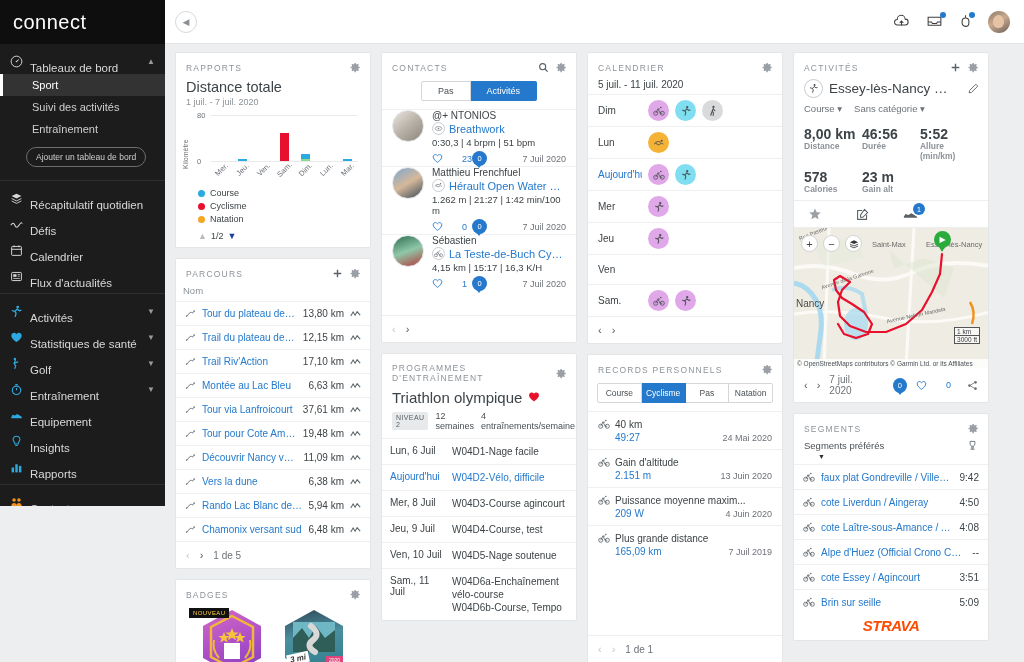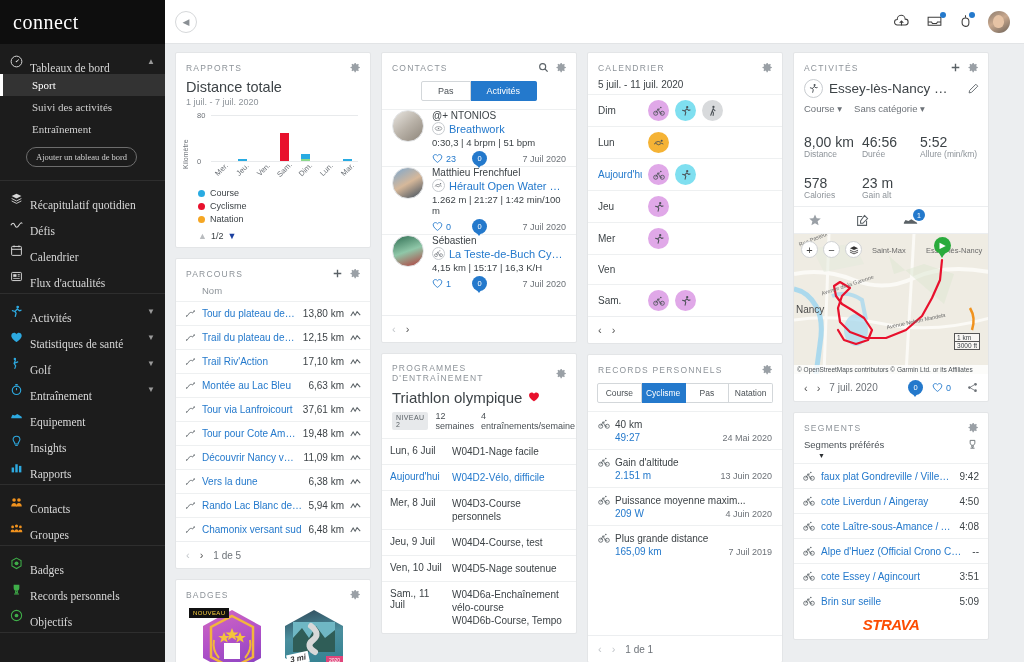--- a/index.html
+++ b/index.html
@@ -4,21 +4,21 @@
 <style>
   * { box-sizing: border-box; margin:0; padding:0; }
   html,body { width:1024px; height:662px; overflow:hidden; }
   body {
     font-family: "Liberation Sans", sans-serif;
     background:#eceef0; color:#2b2f33; font-size:11px;
   }
   .app { display:flex; width:1024px; height:662px; }
 
   
-  .sidebar { width:165px; height:662px; background:#1c1c1c; flex:none; overflow:hidden;font-family:Liberation Serif, serif; }
+  .sidebar { width:165px; height:506px; background:#1c1c1c; flex:none; overflow:hidden; }
   .logo-wrap { height:44px; background:#0e0e0e; display:flex; align-items:center; padding-left:13px; }
   .logo { color:#fff; font-size:20px; letter-spacing:.5px; font-weight:400; }
   .nav-sec { border-bottom:1px solid #2e2e2e; padding:4px 0; }
   .nav-item { display:flex; align-items:center; height:26px; padding:0 10px; color:#d8d8d8; font-size:11.5px; cursor:pointer; }
   .nav-item .ico { width:20px; display:flex; align-items:center; justify-content:flex-start; flex:none; }
   .nav-item .lbl { flex:1;margin-top:14px; }
   .nav-item .chev { font-size:8px; color:#9a9a9a; }
   .sub-item { display:flex; align-items:center; height:22px; padding-left:32px; color:#cfcfcf; font-size:11px; cursor:pointer; }
   .sub-item.active { background:#333; color:#fff; box-shadow: inset 3px 0 0 #fff; }
   .addbtn-wrap { padding:7px 0 9px 26px; }
@@ -68,21 +68,21 @@
   .bstack { width:9px; display:flex; flex-direction:column; justify-content:flex-end; height:100%; }
   .xlabs { position:absolute; left:29px; right:4px; top:54px; display:flex; }
   .xl { flex:1; font-size:7.5px; color:#6d7278; transform:rotate(-45deg); transform-origin:center;
         text-align:center; white-space:nowrap; }
   .legend { padding:4px 10px 2px 22px; }
   .lg { display:flex; align-items:center; gap:5px; font-size:9px; color:#3d4347; line-height:13px; }
   .lgd { width:7px; height:7px; border-radius:50%; flex:none; }
   .lgpag { display:flex; align-items:center; gap:4px; padding:3px 0 6px 22px; font-size:9px; color:#3d4347; }
 
   
-  .subhd { font-size:9.5px; color:#8d9399; padding:0 10px 5px 26px; }
+  .subhd { font-size:9.5px; color:#8d9399; padding:0 10px 5px 7px; }
   .row { display:flex; align-items:center; gap:6px; padding:6px 9px; border-top:1px solid #eef0f1; font-size:10px; }
   .row:first-of-type { border-top:1px solid #eef0f1; }
   .rname { flex:1; color:#2479cc; white-space:nowrap; overflow:hidden; text-overflow:ellipsis; cursor:pointer; }
   .rval { color:#3d4347; font-size:10px; white-space:nowrap; }
   .rico { color:#5a6166; display:flex; flex:none; }
 
   
   .segctl { display:flex; justify-content:center; padding:2px 10px 8px 10px; }
   .segctl .sg { border:1px solid #d3d7da; font-size:9px; padding:4px 16px; color:#4a5055; cursor:pointer; background:#fff; }
   .segctl .sg:first-child { border-radius:2px 0 0 2px; }
@@ -91,21 +91,21 @@
   .crow { display:flex; gap:8px; padding:0 10px; border-top:1px solid #eef0f1; }
   .cav { width:32px; height:32px; border-radius:50%; flex:none; border:1px solid #e3e5e7; overflow:hidden; }
   .cbody { flex:1; min-width:0; }
   .cname { font-size:10px; color:#3d4347; }
   .cact { display:flex; align-items:center; gap:4px; margin-top:1px; }
   .cact .sico { width:13px; height:13px; border-radius:50%; border:1px solid #c8ccd0; display:flex;
                 align-items:center; justify-content:center; flex:none; color:#6d7278; }
   .cact .ctitle { color:#2479cc; font-size:11px; white-space:nowrap; overflow:hidden; text-overflow:ellipsis; cursor:pointer; }
   .cstats { font-size:9.5px; color:#3d4347; margin-top:2px; }
   .cmeta { display:flex; align-items:center; margin-top:3px; }
-  .likes { display:flex; align-items:center; gap:3px; color:#2479cc; font-size:9px; width:40px; }
+  .likes { display:flex; align-items:center; gap:19px; color:#2479cc; font-size:9px; width:40px; }
   .bub { width:15px; height:15px; border-radius:50%; background:#2479cc; color:#fff; font-size:7.5px;
          display:flex; align-items:center; justify-content:center; position:relative; }
   .bub::after{content:"";position:absolute;bottom:-2px;left:4px;border-left:3px solid transparent;
     border-right:3px solid transparent;border-top:4px solid #2479cc;}
   .cdate { margin-left:auto; font-size:9px; color:#6d7278; }
 
   
   .calhdr { font-size:10px; color:#3d4347; padding:0 10px 4px 10px; }
   .calrow { display:flex; align-items:center; gap:6px; padding:5px 10px; border-top:1px solid #eef0f1; min-height:30px; }
   .calday { width:44px; font-size:10px; color:#3d4347; flex:none; white-space:nowrap; overflow:hidden; }
@@ -136,21 +136,21 @@
   .prdate { margin-left:auto; font-size:9px; color:#6d7278; }
 
   
   .ac-title { display:flex; align-items:center; gap:6px; padding:0 9px 0 10px; }
   .ac-sico { width:19px; height:19px; border-radius:50%; border:1px solid #c8ccd0; display:flex;
              align-items:center; justify-content:center; flex:none; color:#4a5055; }
   .ac-name { flex:1; font-size:13.5px; color:#3d4347; white-space:nowrap; overflow:hidden; text-overflow:ellipsis; cursor:pointer; }
   .ac-sel { display:flex; gap:12px; padding:5px 10px 4px 10px; font-size:9.5px; color:#6d7278; }
   .ac-sel span { cursor:pointer; }
   .stats { display:flex; flex-wrap:wrap; padding:0 10px 6px 10px; }
-  .st { width:33.33%; margin-top:16px; }
+  .st { width:33.33%; margin-top:8px;font-weight:bold; }
   .stv { font-size:14px; color:#3d4347; }
   .stl { font-size:8.5px; color:#8d9399; margin-top:-1px; }
   .ac-acts { display:flex; align-items:center; gap:34px; padding:6px 14px; border-top:1px solid #eceef0;
              border-bottom:1px solid #eceef0; color:#8d9399; }
   .ac-acts .ai { position:relative; cursor:pointer; display:flex; }
   .numbadge { position:absolute; top:-5px; right:-7px; background:#2479cc; color:#fff; font-size:7px;
               width:12px; height:12px; border-radius:50%; display:flex; align-items:center; justify-content:center; }
   .map { position:relative; height:140px; background:#e9e6dd; overflow:hidden; }
   .mapctl { position:absolute; top:7px; left:7px; display:flex; gap:5px; z-index:5; }
   .mbtn { width:17px; height:17px; border-radius:50%; background:#fff; border:1px solid #d0d2d4;
@@ -874,21 +874,21 @@
               <div class="tprow">
                 <div class="tpday">Lun, 6 Juil</div>
                 <div class="tpses">W04D1-Nage facile</div>
               </div>
               <div class="tprow">
                 <div class="tpday today">Aujourd'hui</div>
                 <div class="tpses today">W04D2-Vélo, difficile</div>
               </div>
               <div class="tprow">
                 <div class="tpday">Mer, 8 Juil</div>
-                <div class="tpses">W04D3-Course personnels</div>
+                <div class="tpses">W04D3-Course agincourt</div>
               </div>
               <div class="tprow">
                 <div class="tpday">Jeu, 9 Juil</div>
                 <div class="tpses">W04D4-Course, test</div>
               </div>
               <div class="tprow">
                 <div class="tpday">Ven, 10 Juil</div>
                 <div class="tpses">W04D5-Nage soutenue</div>
               </div>
               <div class="tprow">
@@ -957,30 +957,30 @@
                   </svg>
                 </span>
                 <span class="cbadge" style="background: rgb(127, 223, 240);">
                   <svg width="12" height="12" viewBox="0 0 16 16">
                     <circle cx="9.6" cy="2.9" r="1.5" fill="#4a5055"></circle>
                     <path d="M9.2 5.2 L6.3 7.9 L7.7 9.9 L6.8 13.6 M9.2 5.2 L11.6 7.1 L13.4 6.6 M6.3 7.9 L3.4 7" stroke="#4a5055" stroke-width="1.4" fill="none" stroke-linecap="round"></path>
                   </svg>
                 </span>
               </div>
               <div class="calrow">
-                <div class="calday">Jeu</div>
+                <div class="calday">Mer</div>
                 <span class="cbadge" style="background: rgb(224, 168, 232);">
                   <svg width="12" height="12" viewBox="0 0 16 16">
                     <circle cx="9.6" cy="2.9" r="1.5" fill="#4a5055"></circle>
                     <path d="M9.2 5.2 L6.3 7.9 L7.7 9.9 L6.8 13.6 M9.2 5.2 L11.6 7.1 L13.4 6.6 M6.3 7.9 L3.4 7" stroke="#4a5055" stroke-width="1.4" fill="none" stroke-linecap="round"></path>
                   </svg>
                 </span>
               </div>
               <div class="calrow">
-                <div class="calday">Mer</div>
+                <div class="calday">Jeu</div>
                 <span class="cbadge" style="background: rgb(224, 168, 232);">
                   <svg width="12" height="12" viewBox="0 0 16 16">
                     <circle cx="9.6" cy="2.9" r="1.5" fill="#4a5055"></circle>
                     <path d="M9.2 5.2 L6.3 7.9 L7.7 9.9 L6.8 13.6 M9.2 5.2 L11.6 7.1 L13.4 6.6 M6.3 7.9 L3.4 7" stroke="#4a5055" stroke-width="1.4" fill="none" stroke-linecap="round"></path>
                   </svg>
                 </span>
               </div>
               <div class="calrow">
                 <div class="calday">Ven</div>
               </div>

